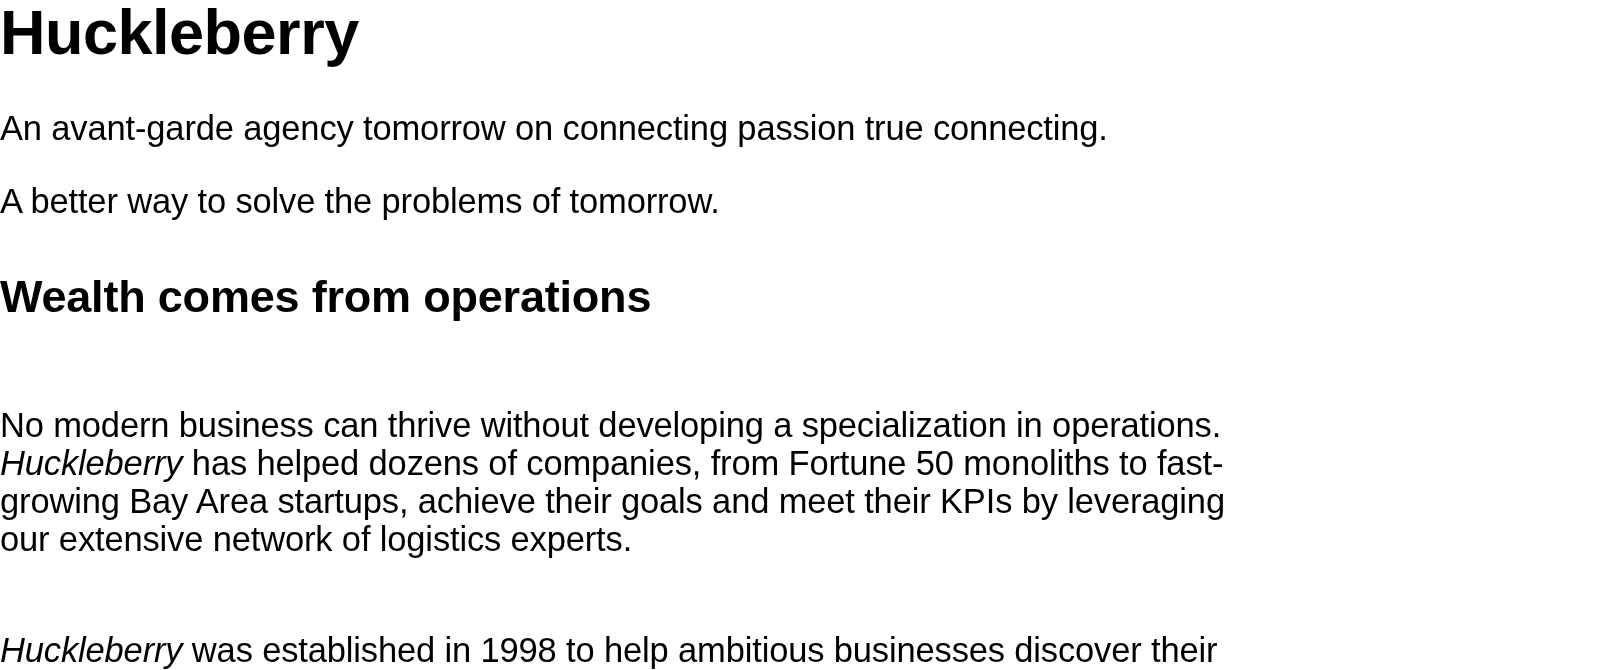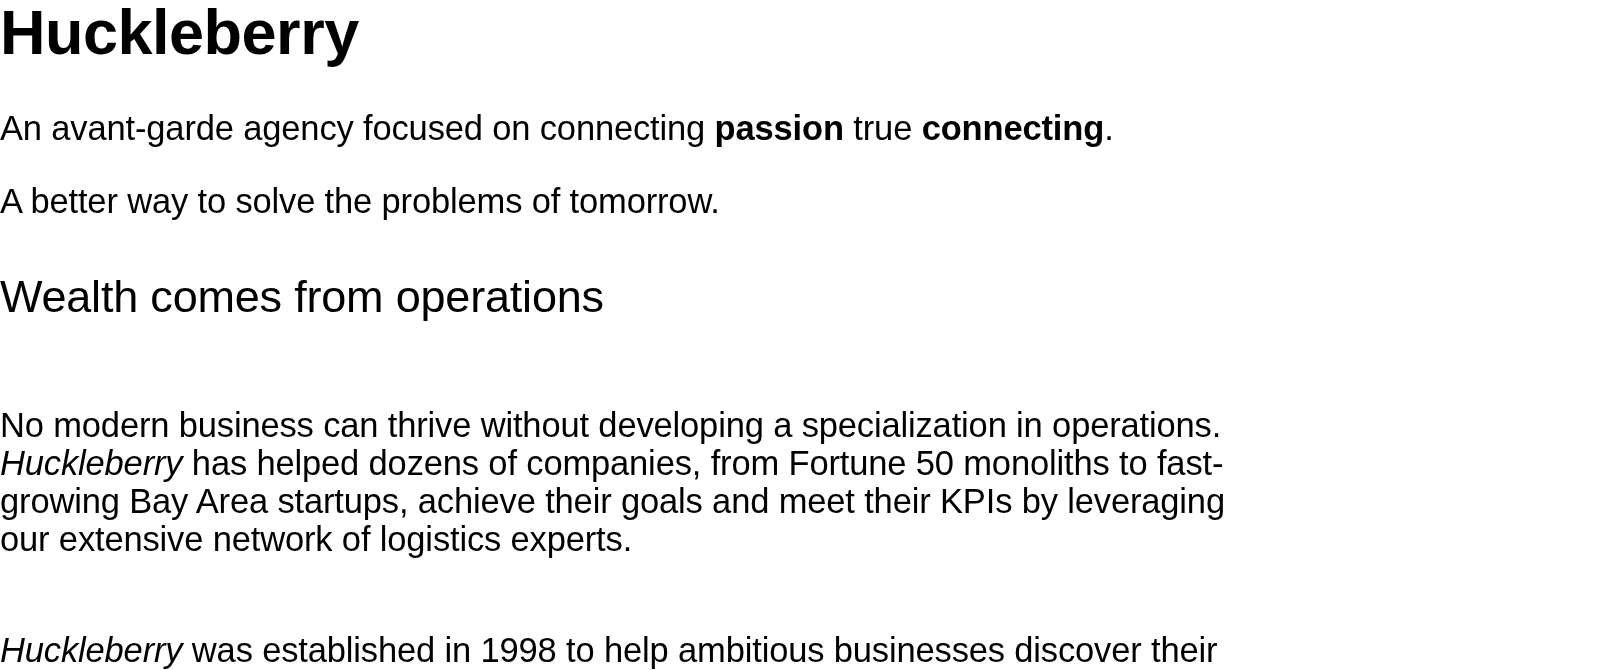--- a/index.html
+++ b/index.html
@@ -29,21 +29,21 @@
     font-weight: 700;
     letter-spacing: -0.5px;
     margin: 0;
     padding: 0 0 0 0;
     position: relative;
     top: -5px;
   }
   h2.section-title {
     font-size: 45px;
     line-height: 1.2;
-    font-weight: 400;
+    font-weight: 700;
     letter-spacing: -0.2px;
     margin: 0;
     padding: 0;
     position: relative;
     top: 1px;
   }
 
   
   p {
     margin: 0;
@@ -64,21 +64,21 @@
   }
   .body-copy {
     max-width: 1616px;
     line-height: 1.1;
     margin-top: 39px;
   }
   .body-copy.multiline {
     line-height: 1.1;
   }
 
-  strong { font-weight: 700; }
+  strong { font-weight: 400; }
   em { font-style: italic; }
 
   .phone-glyph {
     font-family: "DejaVu Sans", sans-serif;
     font-size: 30px;
     font-style: normal;
     font-weight: 400;
     line-height: 1;
     display: inline-block;
     vertical-align: -2px;
@@ -86,21 +86,21 @@
 </style>
 </head>
 <body>
 
 <div class="page">
 
   <h1 class="doc-title">Huckleberry</h1>
 
   <div class="spacer-1"></div>
 
-  <p class="lead"><span>An avant-garde agency focused on connecting </span><strong>passion</strong><span> true </span><strong>connecting</strong><span>.</span></p>
+  <p class="lead"><span>An avant-garde agency tomorrow on connecting </span><strong>passion</strong><span> true </span><strong>connecting</strong><span>.</span></p>
 
   <div class="spacer-2"></div>
 
   <p class="tagline">A better way to solve the problems of tomorrow.</p>
 
   <div class="spacer-3"></div>
 
   <h2 class="section-title">Wealth comes from operations</h2>
 
   <div class="spacer-4"></div>

